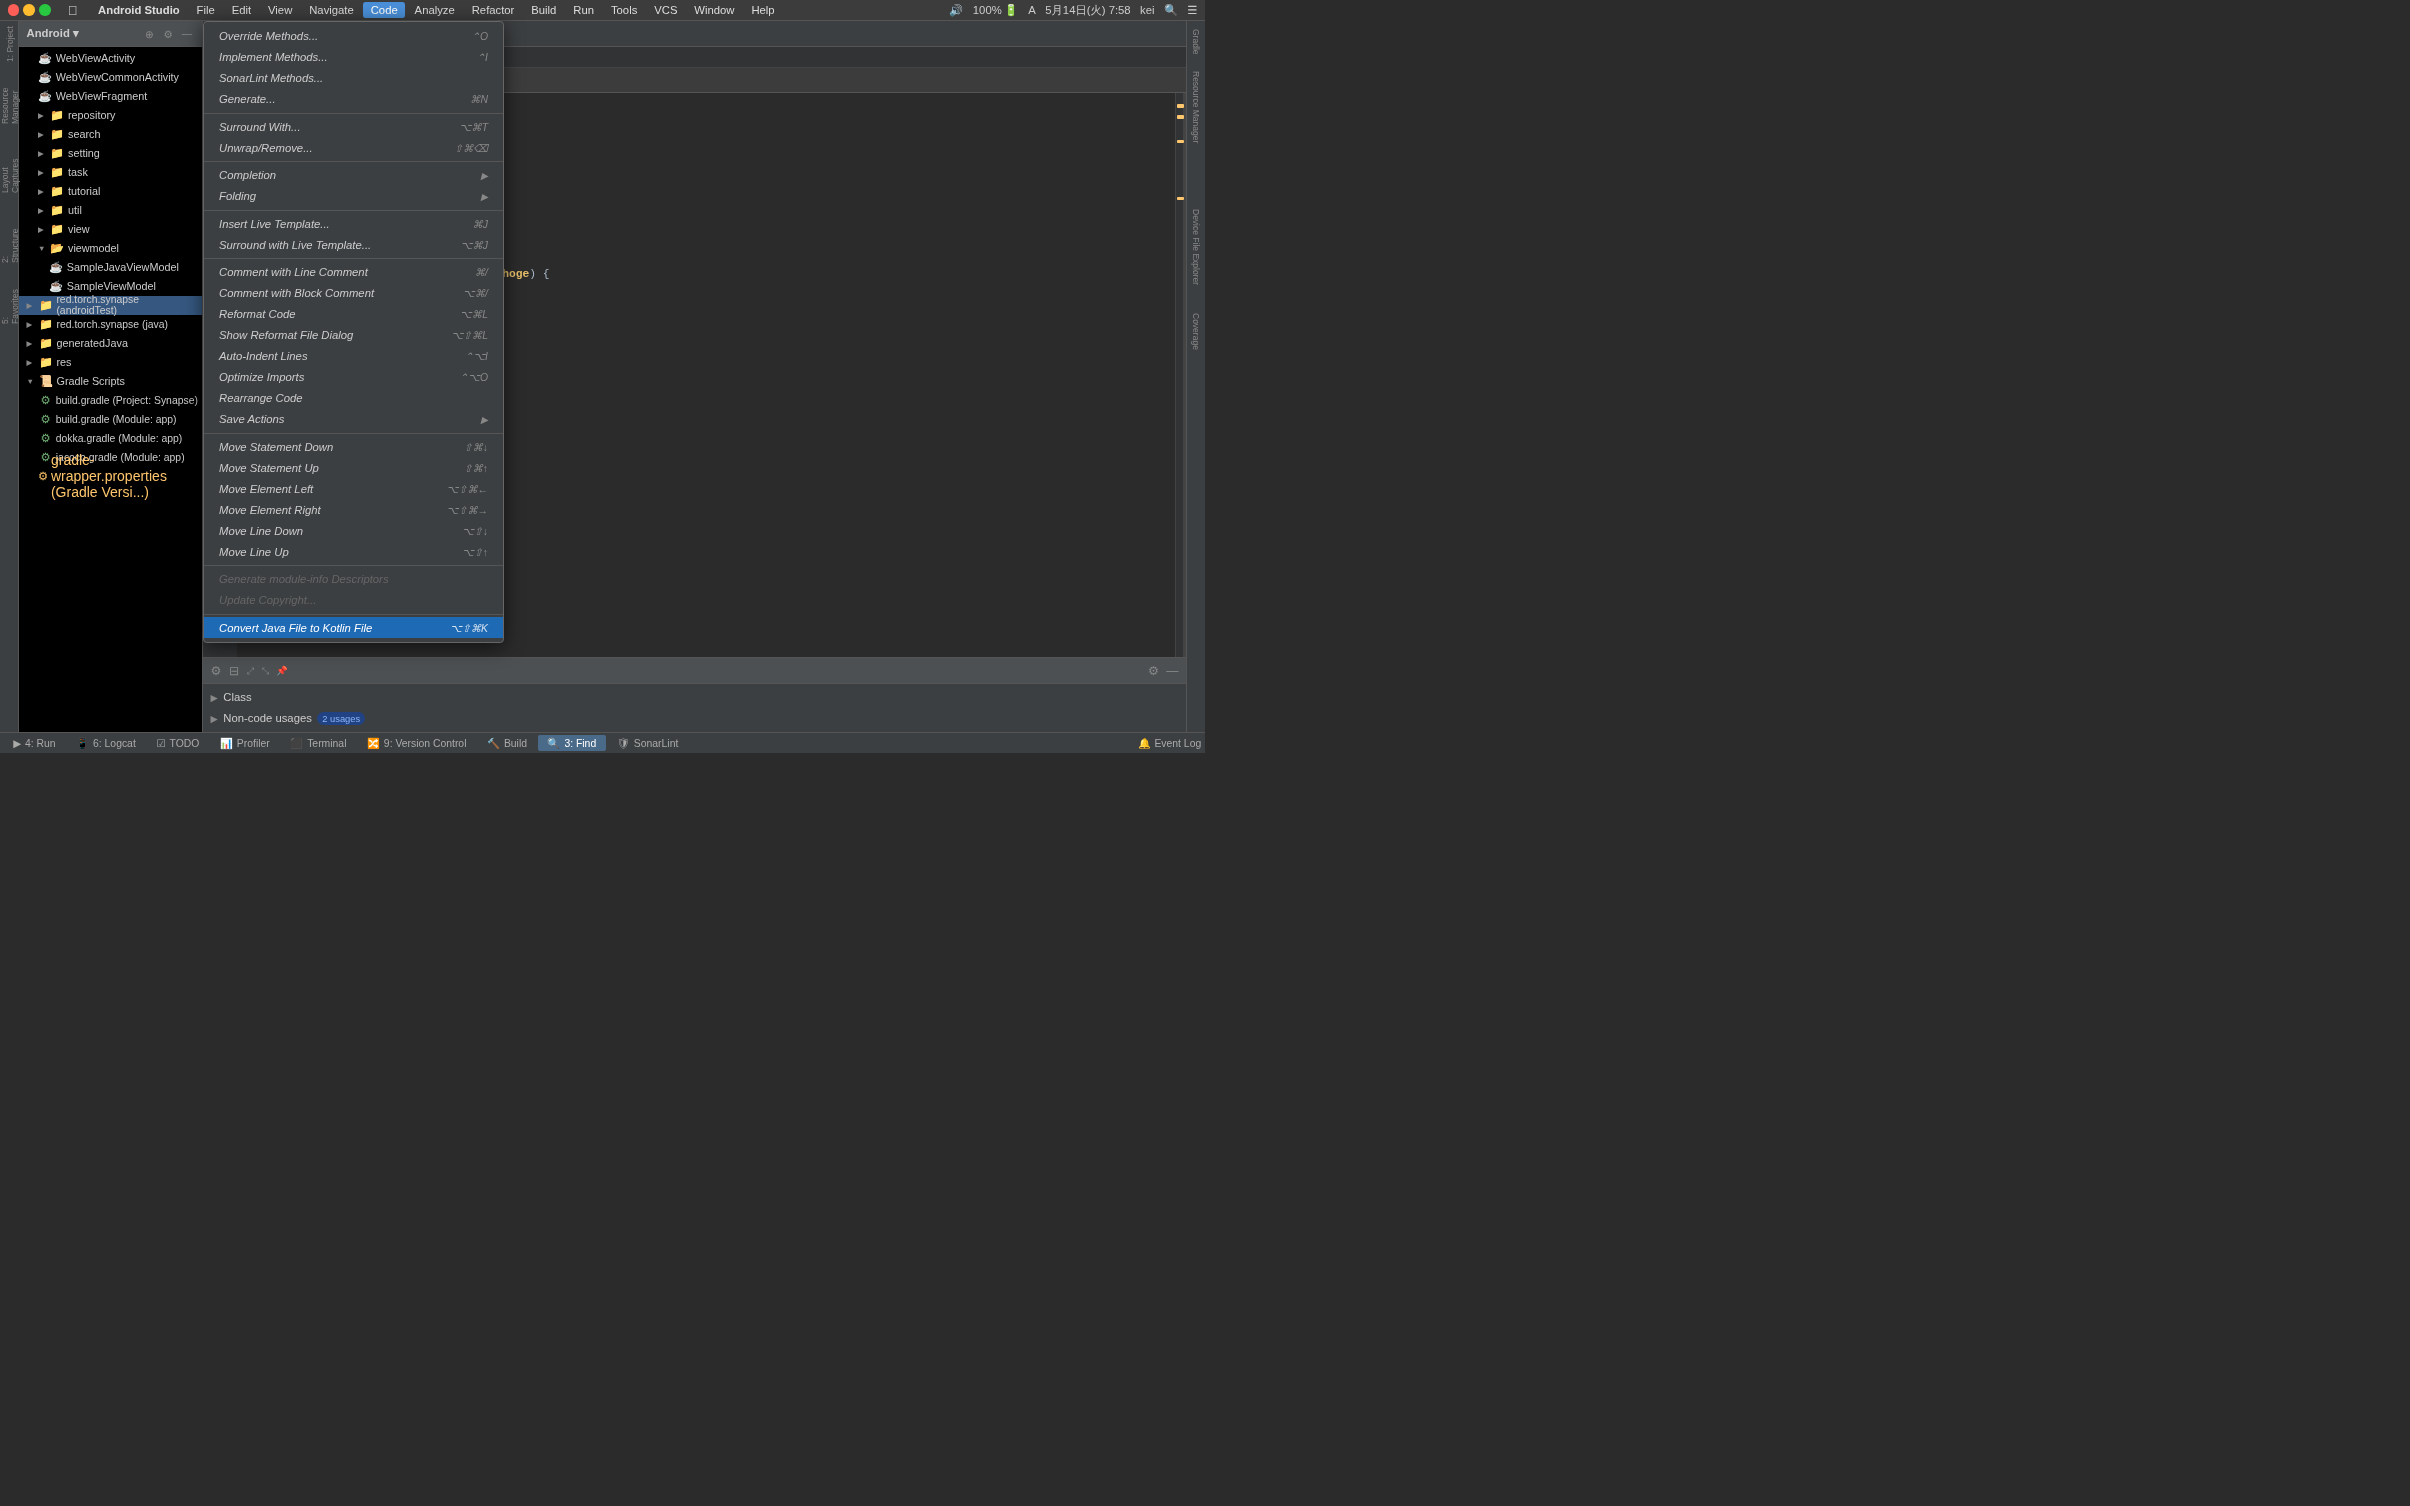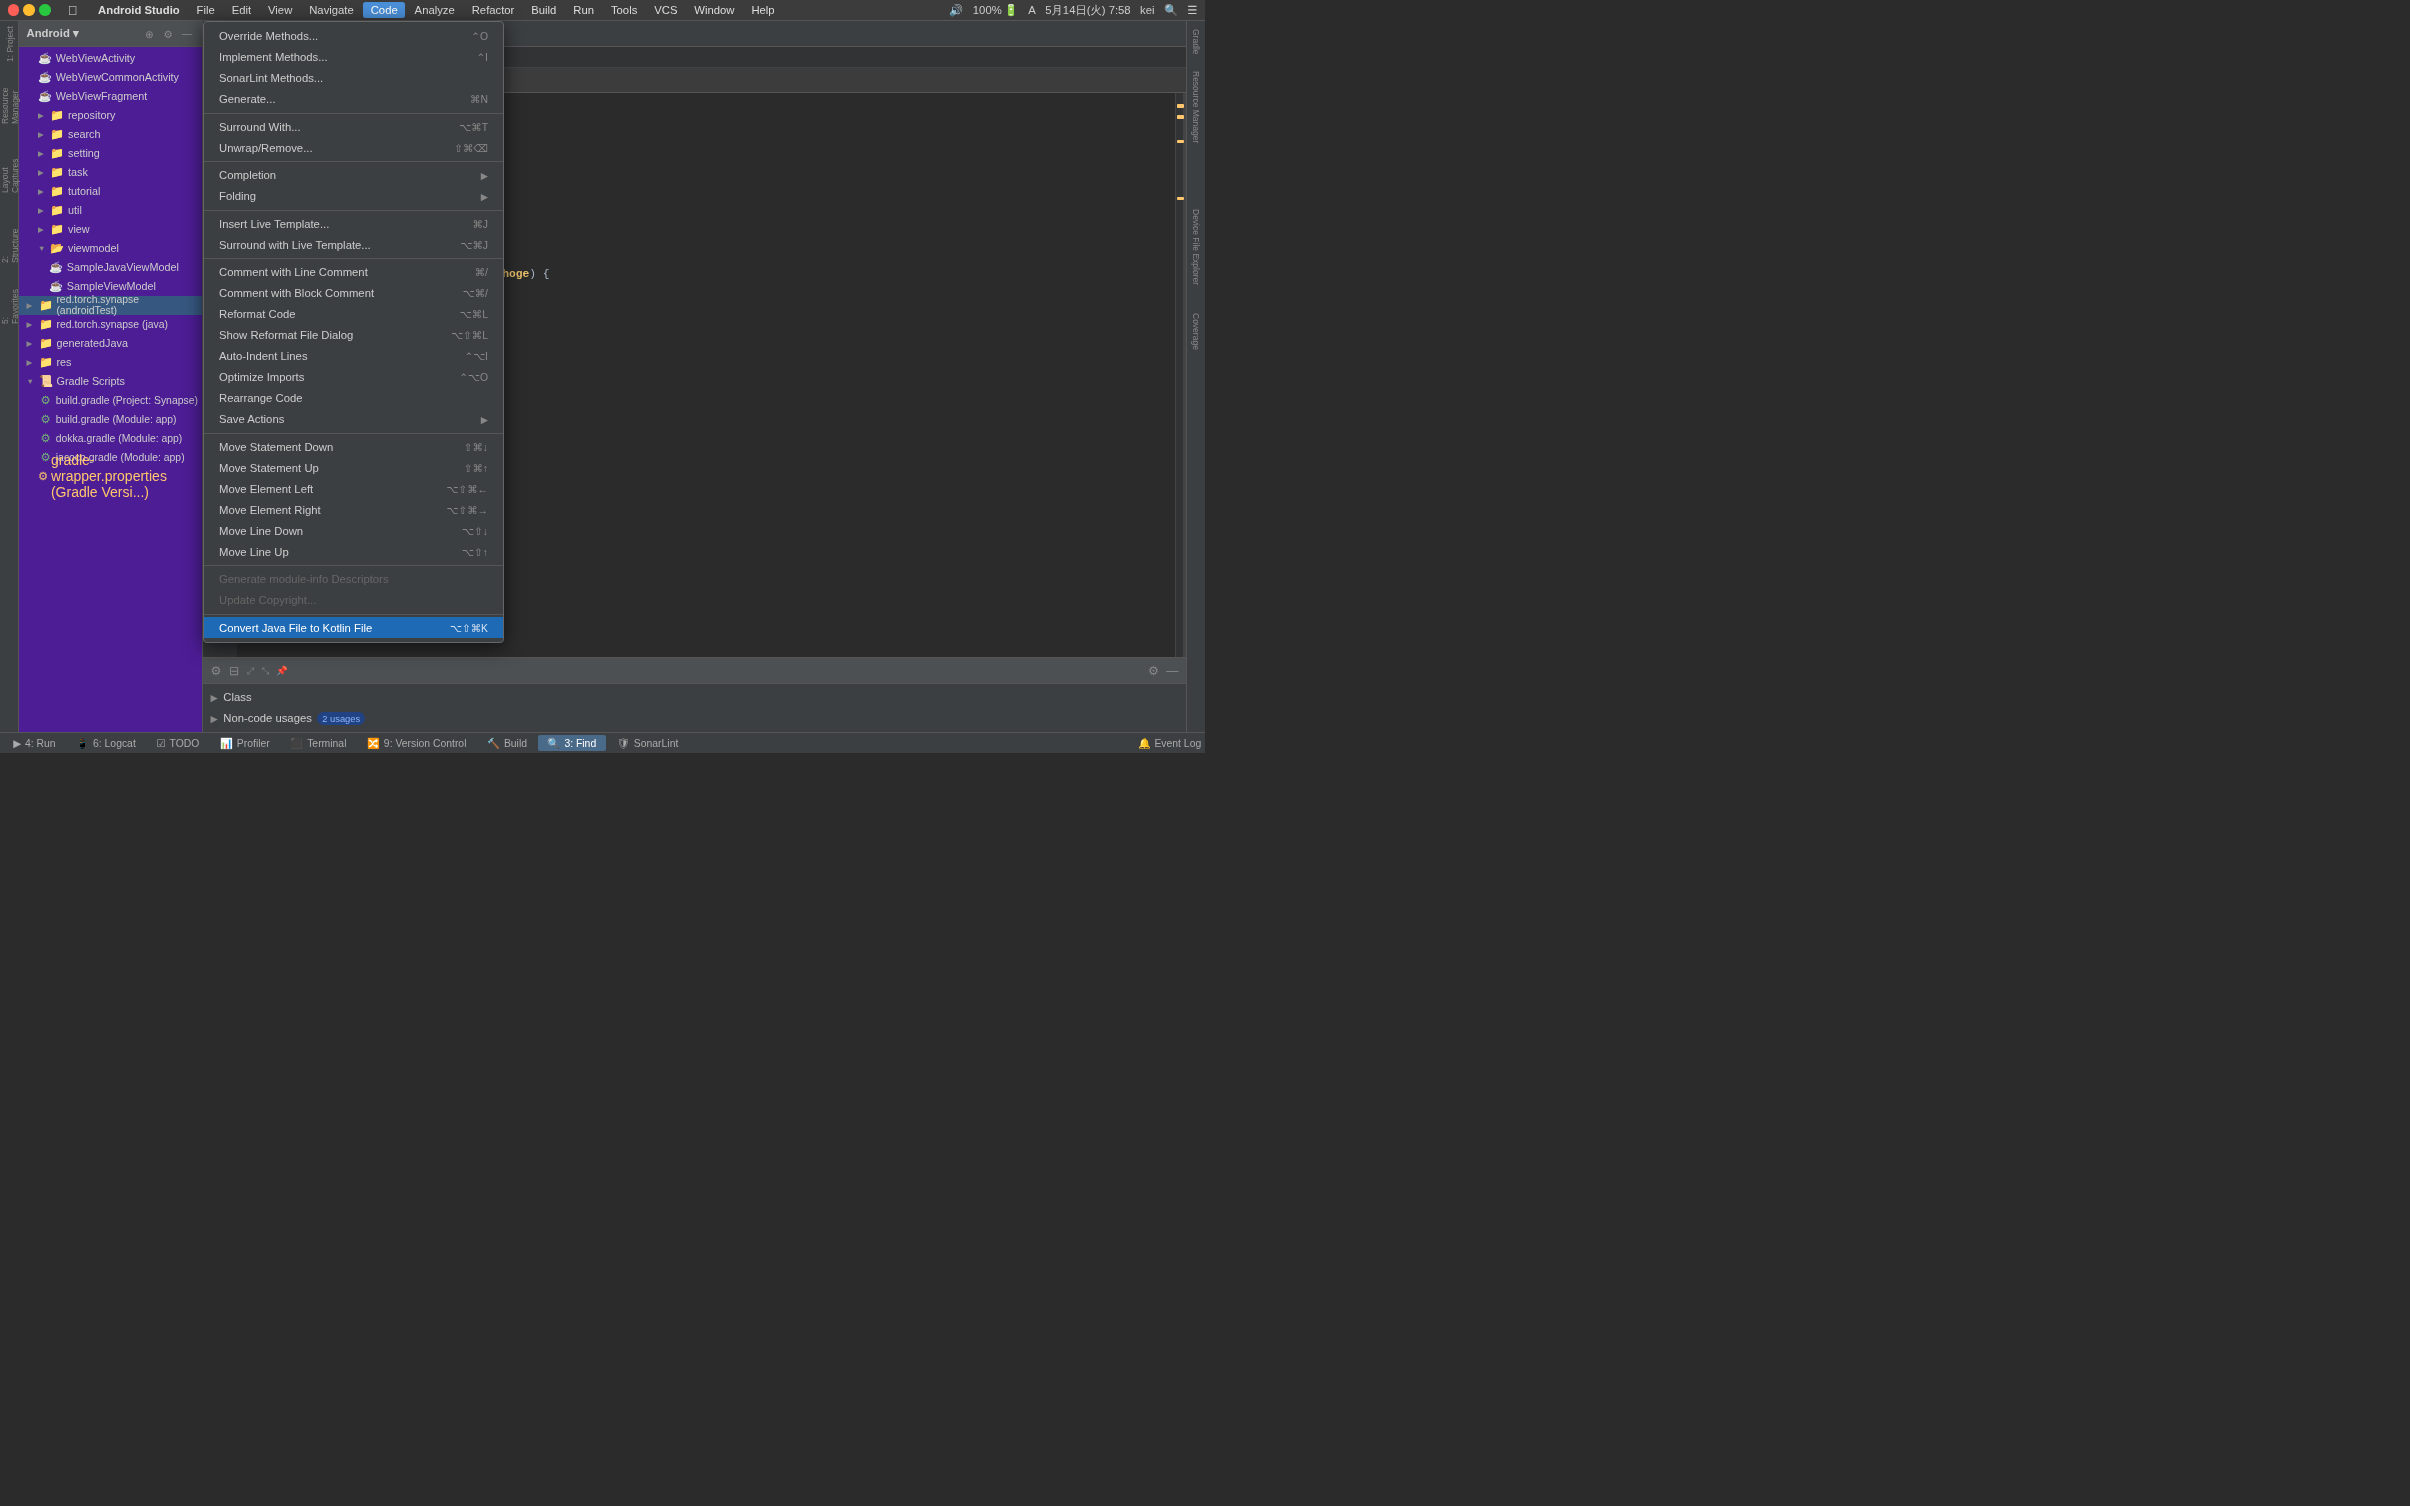--- a/index.html
+++ b/index.html
@@ -83,21 +83,21 @@
       color: #888;
       writing-mode: vertical-rl;
       text-orientation: mixed;
       transform: rotate(180deg);
       cursor: pointer;
     }
 
     
     .project-panel {
       width: 184px;
-      background: #4c1d95;
+      background: #000000;
       border-right: 0.9px solid #555;
       display: flex;
       flex-direction: column;
       overflow: hidden;
     }
     .panel-header {
       height: 26px;
       background: #4c5052;
       display: flex;
       align-items: center;
@@ -354,20 +354,21 @@
     }
     .menu-item {
       height: 21px;
       display: flex;
       align-items: center;
       padding: 0 15px;
       justify-content: space-between;
       cursor: pointer;
       font-size: 11.3px;
       color: #cccccc;
+      font-style: italic;
     }
     .menu-item.disabled { color: #666; cursor: default; }
     .menu-item.special { background: #1e6ab5; color: white; }
     .menu-item-label { flex: 1; }
     .menu-shortcut {
       font-size: 10.4px;
       color: #888;
       margin-left: 19px;
     }
     .menu-item.special .menu-shortcut { color: rgba(255,255,255,0.8); }

